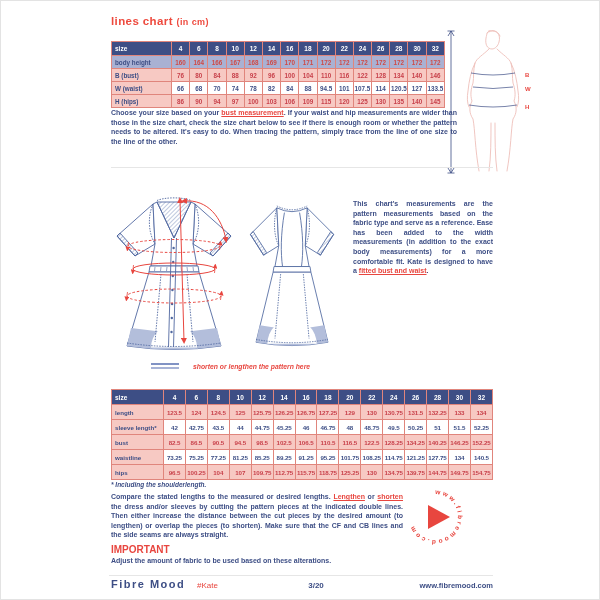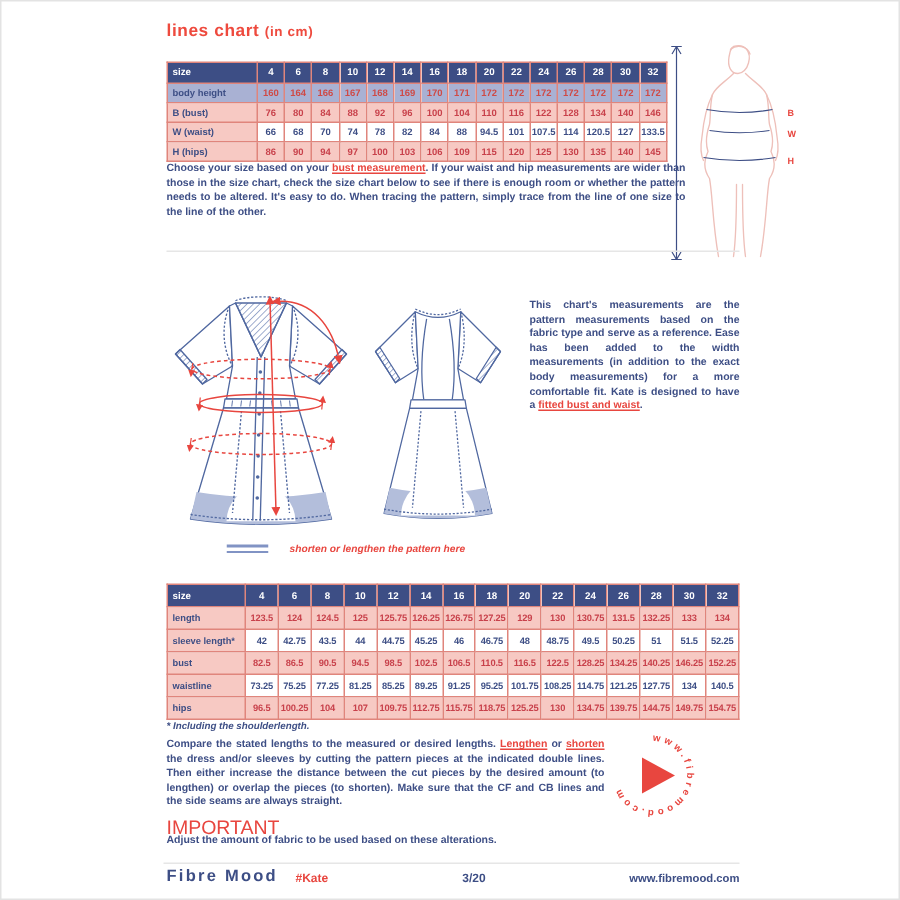--- a/index.html
+++ b/index.html
@@ -25,25 +25,25 @@
   .t2 td{height:14px;}
   .t2 .lbl{width:48px;letter-spacing:0;}
   td{font-weight:bold;color:#3d4e85;}
   tr.row-peri td{background:#a9b1d3;color:#cf4a46;}
   tr.row-pink td{background:#f7c9c3;color:#c8414b;}
   tr.row-white td{background:#fff;color:#3d4e85;}
   tr.row-peri td.lbl{color:#3d4e85;background:#a9b1d3;}
   tr.row-pink td.lbl{color:#3d4e85;}
   tr.row-white td.lbl{background:#f7c9c3;color:#3d4e85;}
   .footnote{color:#3d4e85;font-size:6.5px;font-style:italic;font-weight:bold;}
-  .important-label{color:#e8463f;font-size:13px;font-weight:normal;}
+  .important-label{color:#e8463f;font-size:10px;font-weight:bold;}
   .legend-row{display:flex;align-items:center;gap:14px;}
   .legend-text{color:#e8463f;font-size:6.8px;font-weight:bold;font-style:italic;}
   .footer-brand{color:#3d4e85;font-size:11px;font-weight:bold;letter-spacing:1.5px;}
-  .footer-tag{color:#e8463f;font-size:8px;font-weight:bold;}
+  .footer-tag{color:#e8463f;font-size:8px;font-weight:normal;}
   .footer-page{color:#3d4e85;font-size:8px;font-weight:bold;}
   .footer-site{color:#3d4e85;font-size:7.5px;font-weight:bold;}
 </style>
 </head>
 <body>
 
 <div class="page">
 
   <div class="abs section-title" style="left:110px;top:14px;">
     <span>lines chart</span>

